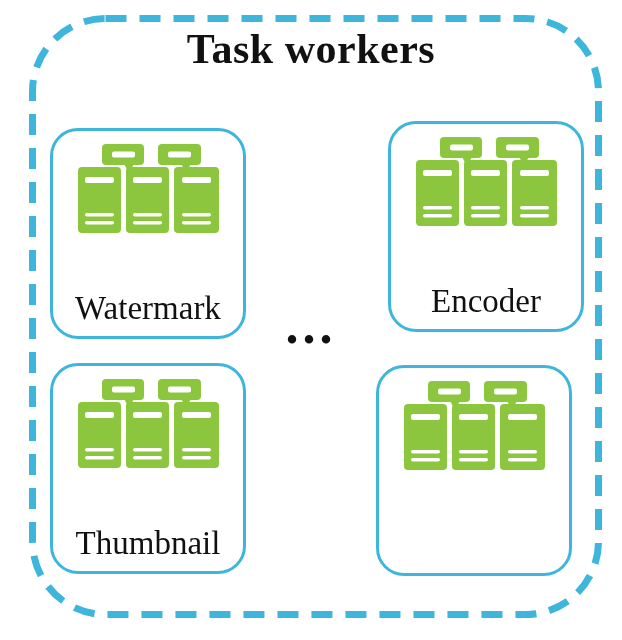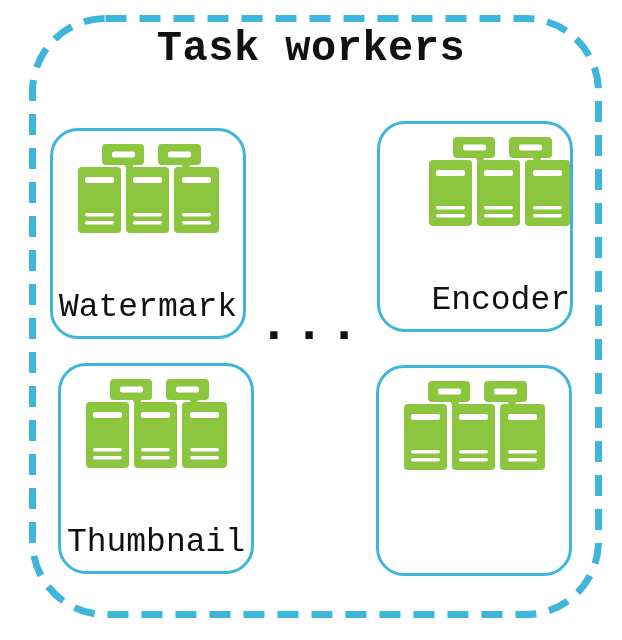--- a/index.html
+++ b/index.html
@@ -6,21 +6,21 @@
     --accent-cyan:#3EB6DC;
     --icon-green:#8CC63F;
     --text:#111111;
     --background:#FFFFFF;
   }
   html,body{margin:0;padding:0;background:var(--background);}
   .canvas{
     position:relative;
     width:622px;height:640px;
     background:var(--background);
-    font-family:Liberation Mono, monospace;
+    font-family:Liberation Serif, serif;
     overflow:hidden;
   }
   .boundary-svg{position:absolute;left:0;top:0;width:622px;height:640px;}
   .boundary-svg rect{
     fill:none;
     stroke:var(--accent-cyan);
     stroke-width:7;
     stroke-dasharray:21 13;
   }
   .title{
@@ -36,22 +36,22 @@
     width:190px;height:182px;
     border:3px solid var(--accent-cyan);
     border-radius:28px;
     background:var(--background);
     display:flex;flex-direction:column;
     align-items:center;justify-content:space-between;
     padding-top:13px;padding-bottom:10px;
     box-sizing:content-box;
   }
   .card-watermark{left:50px;top:128px;}
-  .card-encoder{left:377px;top:121px;align-items:flex-end;}
-  .card-thumbnail{left:58px;top:363px;gap:16px;}
+  .card-encoder{left:388px;top:121px;}
+  .card-thumbnail{left:50px;top:363px;gap:16px;}
   .card-merger{left:376px;top:365px;}
   .icon{width:141px;height:90px;display:block;}
   .icon .g{fill:var(--icon-green);}
   .icon .w{fill:#ffffff;}
   .card-label{
     font-size:33px;line-height:36px;
     color:var(--text);
     text-align:center;
     white-space:nowrap;
   }

